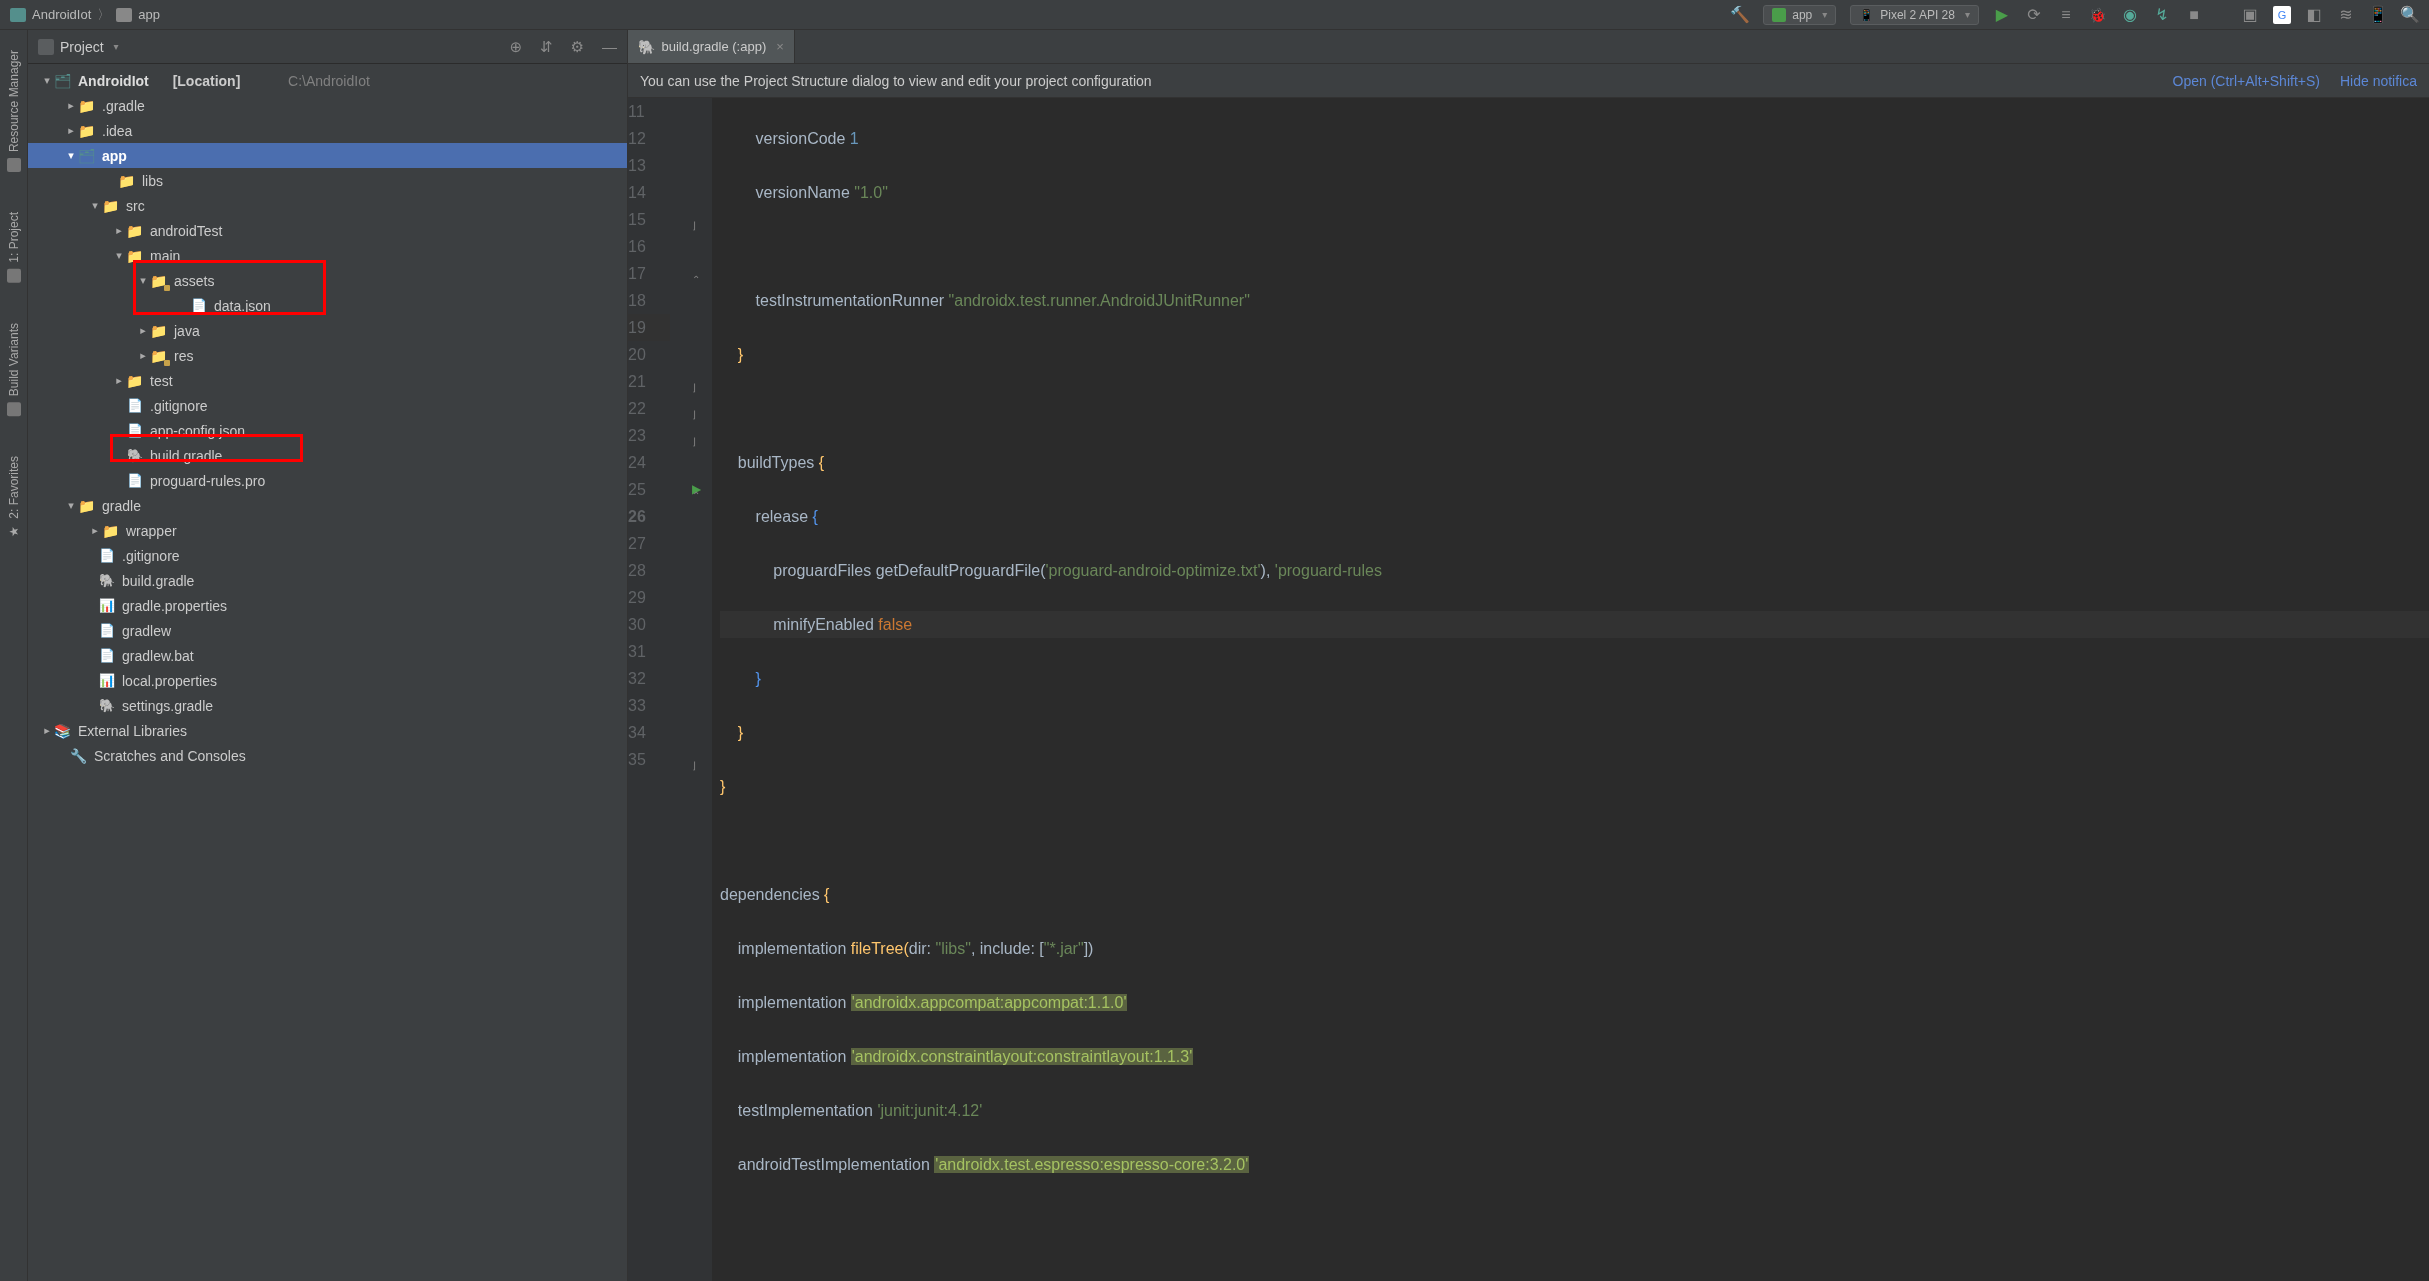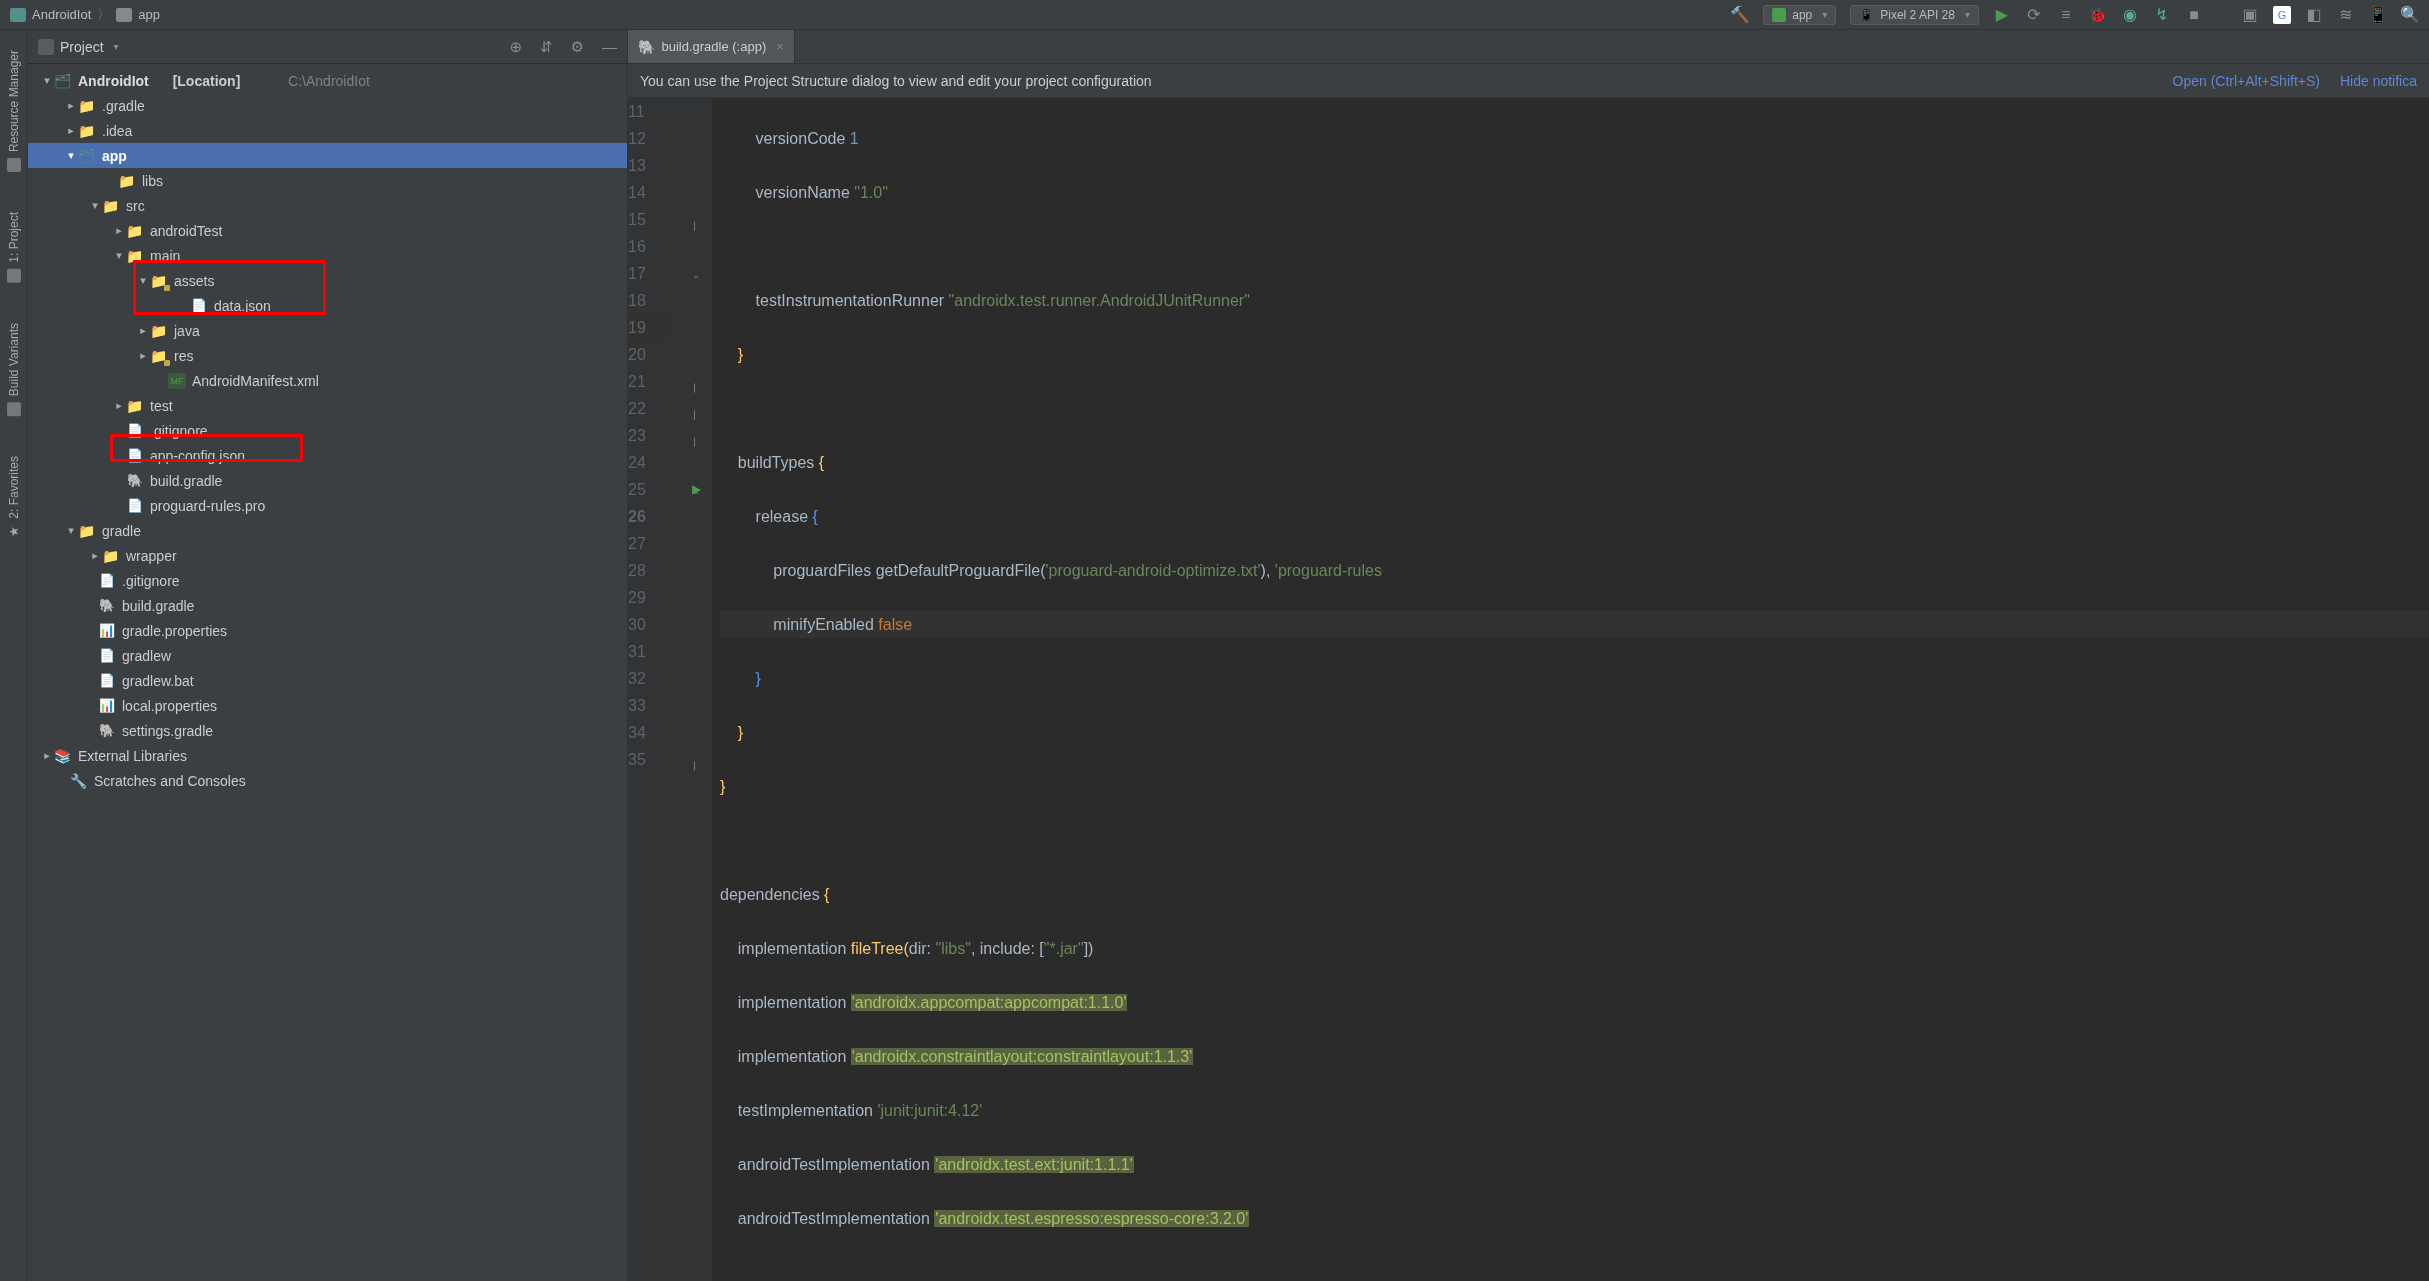--- a/index.html
+++ b/index.html
@@ -206,25 +206,20 @@
         </div>
       <div class="tree-row" style="padding-left:108px">
           <span class="tree-arrow">▸</span>
           <span class="tree-icon folder-icon blue">📁</span>
           <span class="tree-label">java</span>
         </div>
       <div class="tree-row" style="padding-left:108px">
           <span class="tree-arrow">▸</span>
           <span class="tree-icon folder-icon" style="position:relative">📁<span style="position:absolute;bottom:-2px;right:-2px;background:#c7a24a;width:6px;height:6px;border-radius:1px"></span></span>
           <span class="tree-label">res</span>
-        </div>
-      <div class="tree-row" style="padding-left:126px">
-          <span class="tree-arrow"></span>
-          <span class="tree-icon file-icon" style="color:#4a9d4a;font-size:9px;background:#3a5a3a;padding:1px 2px;border-radius:2px">MF</span>
-          <span class="tree-label">AndroidManifest.xml</span>
         </div>
       <div class="tree-row" style="padding-left:84px">
           <span class="tree-arrow">▸</span>
           <span class="tree-icon folder-icon">📁</span>
           <span class="tree-label">test</span>
         </div>
       <div class="tree-row" style="padding-left:84px">
           <span class="tree-arrow"></span>
           <span class="tree-icon file-icon">📄</span>
           <span class="tree-label">.gitignore</span>
@@ -368,21 +363,20 @@
 <div class="code-line current"><span class="ident">            minifyEnabled </span><span class="kw">false</span></div>
 <div class="code-line"><span class="brace" style="color:#5394ec">        }</span></div>
 <div class="code-line"><span class="brace" style="color:#ffc66d">    }</span></div>
 <div class="code-line"><span class="brace" style="color:#ffc66d">}</span></div>
 <div class="code-line"></div>
 <div class="code-line"><span class="ident">dependencies </span><span class="brace" style="color:#ffc66d">{</span></div>
 <div class="code-line"><span class="ident">    implementation </span><span class="method">fileTree(</span><span class="ident">dir: </span><span class="str">"libs"</span><span class="ident">, include: [</span><span class="str">"*.jar"</span><span class="ident">])</span></div>
 <div class="code-line"><span class="ident">    implementation </span><span class="str-bg">'androidx.appcompat:appcompat:1.1.0'</span></div>
 <div class="code-line"><span class="ident">    implementation </span><span class="str-bg">'androidx.constraintlayout:constraintlayout:1.1.3'</span></div>
 <div class="code-line"><span class="ident">    testImplementation </span><span class="str">'junit:junit:4.12'</span></div>
-<div class="code-line"><span class="ident">    androidTestImplementation </span><span class="str-bg">'androidx.test.ext:junit:1.1.1'</span></div>
 <div class="code-line"><span class="ident">    androidTestImplementation </span><span class="str-bg">'androidx.test.espresso:espresso-core:3.2.0'</span></div>
 <div class="code-line"></div>
 
 
 
       </div>
     </div>
   </div>
 </div>
 

